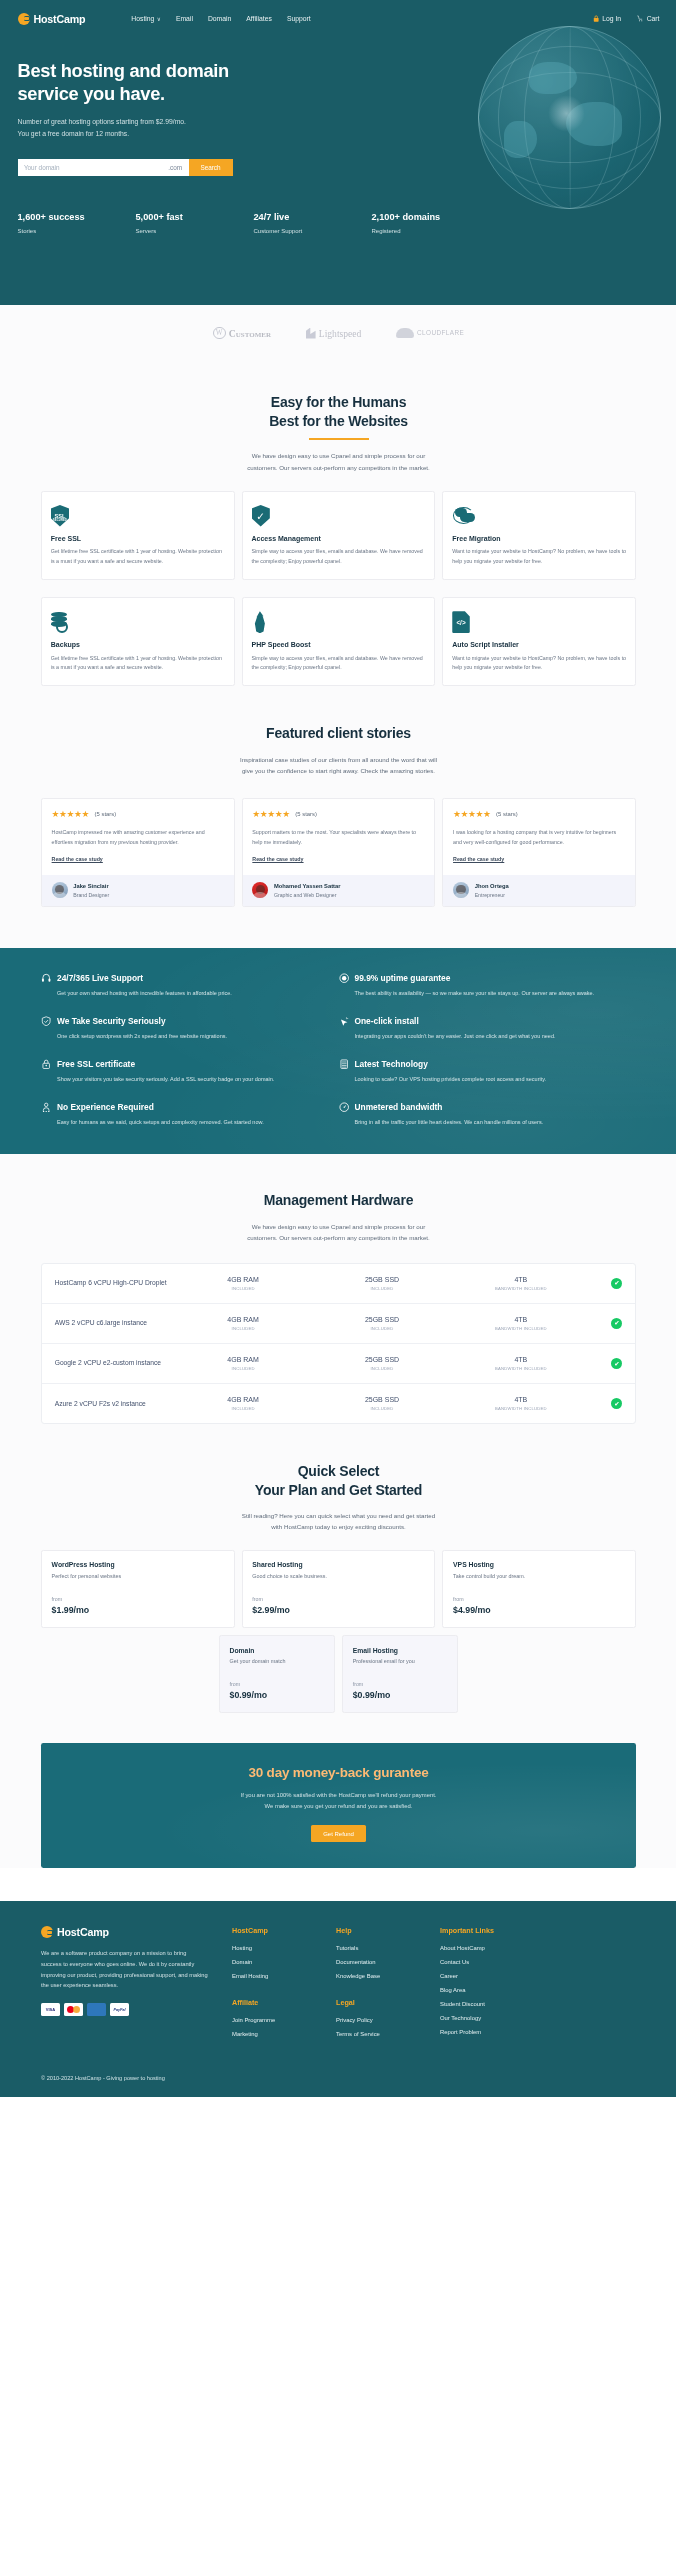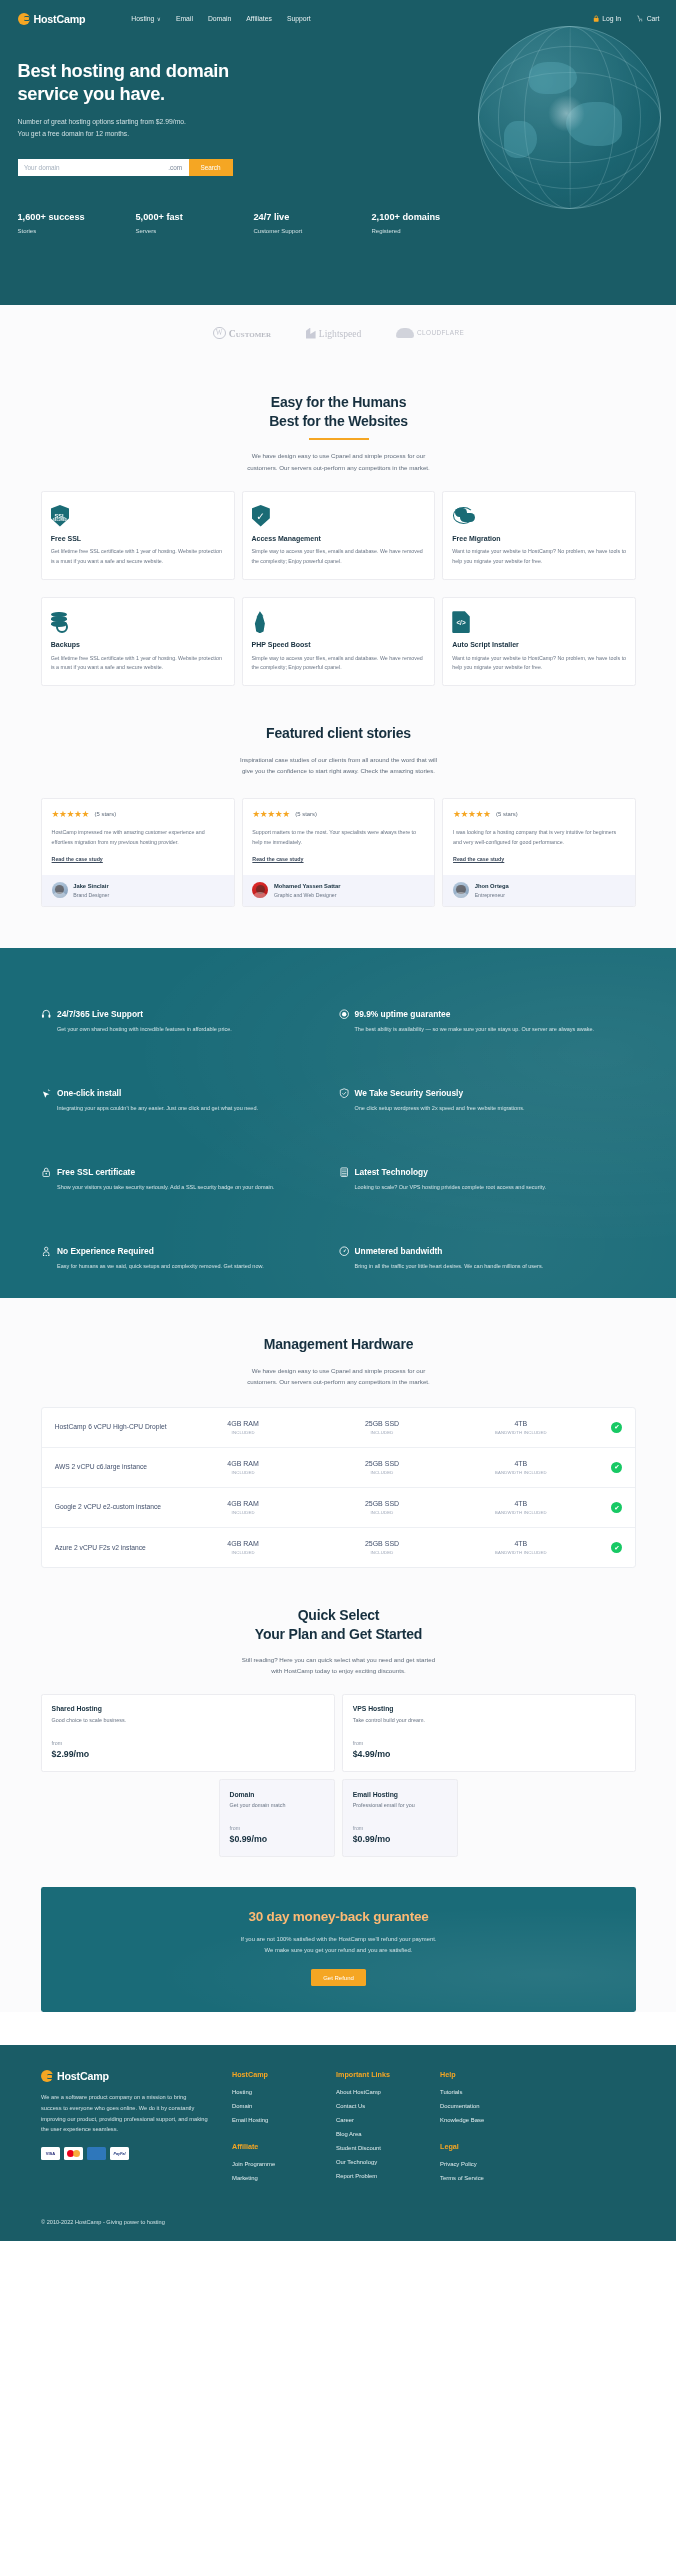--- a/index.html
+++ b/index.html
@@ -186,21 +186,21 @@
   .teal {
     background:#1a6b78; position:relative; overflow:hidden;
     padding:25.5px 41px 27px;
   }
   .teal:after {
     content:""; position:absolute; inset:0;
     background:radial-gradient(ellipse at 88% 30%, rgba(255,255,255,.07), transparent 55%),
                radial-gradient(ellipse at 75% 85%, rgba(255,255,255,.05), transparent 50%);
   }
   .tgrid { display:flex; flex-wrap:wrap; position:relative; z-index:2; }
-  .titem { width:50%; padding-right:22px; margin-bottom:17.5px;margin-top:36px; }
+  .titem { width:50%; padding-right:22px; margin-bottom:17.5px; }
   .titem:nth-last-child(-n+2) { margin-bottom:0; }
   .titem .th { display:flex; align-items:center; gap:5.6px; }
   .titem .th h4 { color:#fff; font-size:8.4px; font-weight:bold; }
   .titem p { color:#d4e5e8; font-size:5.5px; line-height:1.85; margin-top:4.8px; padding-left:16px; }
   .tico { width:10.4px; height:10.4px; flex:none; position:relative; }
   .tico svg { width:10.4px; height:10.4px; display:block; }
 
   
   .hw-wrap { padding:19px 41px 0; }
   .hw { background:#fff; border:0.8px solid #eceef2; border-radius:3.2px; }
@@ -532,40 +532,40 @@
           </span>
           <h4>99.9% uptime guarantee</h4>
         </div>
         <p>The best ability is availability — so we make sure your site stays up. Our server are always awake.</p>
       </div>
 
       <div class="titem">
         <div class="th">
           <span class="tico">
             <svg viewBox="0 0 16 16">
+                <path d="M8 1.2 14 3.4v5c0 3.3-2.6 5.5-6 6.4-3.4-.9-6-3.1-6-6.4v-5z" stroke="#fff" stroke-width="1.2" fill="none"></path>
+                <path d="M5.3 8.1 7.2 10l3.6-3.7" stroke="#fff" stroke-width="1.2" fill="none"></path>
+              </svg>
+          </span>
+          <h4>We Take Security Seriously</h4>
+        </div>
+        <p>One click setup wordpress with 2x speed and free website migrations.</p>
+      </div>
+
+      <div class="titem">
+        <div class="th">
+          <span class="tico">
+            <svg viewBox="0 0 16 16">
                 <path d="M3 5.5 13 9.5l-4.3 1.2L6.6 15z" fill="#fff"></path>
                 <path d="M11.5 2.2v2M13.8 3.4l-1.4 1.4" stroke="#fff" stroke-width="1.1"></path>
               </svg>
           </span>
           <h4>One-click install</h4>
         </div>
         <p>Integrating your apps couldn't be any easier. Just one click and get what you need.</p>
-      </div>
-
-      <div class="titem">
-        <div class="th">
-          <span class="tico">
-            <svg viewBox="0 0 16 16">
-                <path d="M8 1.2 14 3.4v5c0 3.3-2.6 5.5-6 6.4-3.4-.9-6-3.1-6-6.4v-5z" stroke="#fff" stroke-width="1.2" fill="none"></path>
-                <path d="M5.3 8.1 7.2 10l3.6-3.7" stroke="#fff" stroke-width="1.2" fill="none"></path>
-              </svg>
-          </span>
-          <h4>We Take Security Seriously</h4>
-        </div>
-        <p>One click setup wordpress with 2x speed and free website migrations.</p>
       </div>
 
       <div class="titem">
         <div class="th">
           <span class="tico">
             <svg viewBox="0 0 16 16">
                 <rect x="3" y="6.6" width="10" height="8" rx="1.3" stroke="#fff" stroke-width="1.2" fill="none"></rect>
                 <path d="M5.2 6.6V4.6a2.8 2.8 0 0 1 5.6 0v2" stroke="#fff" stroke-width="1.2" fill="none"></path>
                 <circle cx="8" cy="10.2" r="1.2" fill="#fff"></circle>
               </svg>
@@ -718,20 +718,26 @@
         <span>Your Plan and Get Started</span>
       </h2>
       <div class="sec-desc" style="margin-top:9.6px;">
         <span>Still reading? Here you can quick select what you need and get started</span><br>
         <span>with HostCamp today to enjoy exciting discounts.</span>
       </div>
     </div>
 
     <div class="plans">
       <div class="plan">
+        <h4>WordPress Hosting</h4>
+        <div class="pd">Perfect for personal websites</div>
+        <div class="from">from</div>
+        <div class="price">$1.99/mo</div>
+      </div>
+      <div class="plan">
         <h4>Shared Hosting</h4>
         <div class="pd">Good choice to scale business.</div>
         <div class="from">from</div>
         <div class="price">$2.99/mo</div>
       </div>
       <div class="plan">
         <h4>VPS Hosting</h4>
         <div class="pd">Take control build your dream.</div>
         <div class="from">from</div>
         <div class="price">$4.99/mo</div>
@@ -790,40 +796,40 @@
         <h5>HostCamp</h5>
         <a href="#">Hosting</a>
         <a href="#">Domain</a>
         <a href="#">Email Hosting</a>
         <h5 class="mt">Affiliate</h5>
         <a href="#">Join Programme</a>
         <a href="#">Marketing</a>
       </div>
 
       <div class="fcol">
+        <h5>Help</h5>
+        <a href="#">Tutorials</a>
+        <a href="#">Documentation</a>
+        <a href="#">Knowledge Base</a>
+        <h5 class="mt">Legal</h5>
+        <a href="#">Privacy Policy</a>
+        <a href="#">Terms of Service</a>
+      </div>
+
+      <div class="fcol">
         <h5>Important Links</h5>
         <a href="#">About HostCamp</a>
         <a href="#">Contact Us</a>
         <a href="#">Career</a>
         <a href="#">Blog Area</a>
         <a href="#">Student Discount</a>
         <a href="#">Our Technology</a>
         <a href="#">Report Problem</a>
       </div>
 
-      <div class="fcol">
-        <h5>Help</h5>
-        <a href="#">Tutorials</a>
-        <a href="#">Documentation</a>
-        <a href="#">Knowledge Base</a>
-        <h5 class="mt">Legal</h5>
-        <a href="#">Privacy Policy</a>
-        <a href="#">Terms of Service</a>
-      </div>
-
     </div>
 
     <div class="fbottom">
       <span>© 2010-2022 HostCamp - Giving power to hosting</span>
     </div>
   </footer>
 
 </div>
 
 

